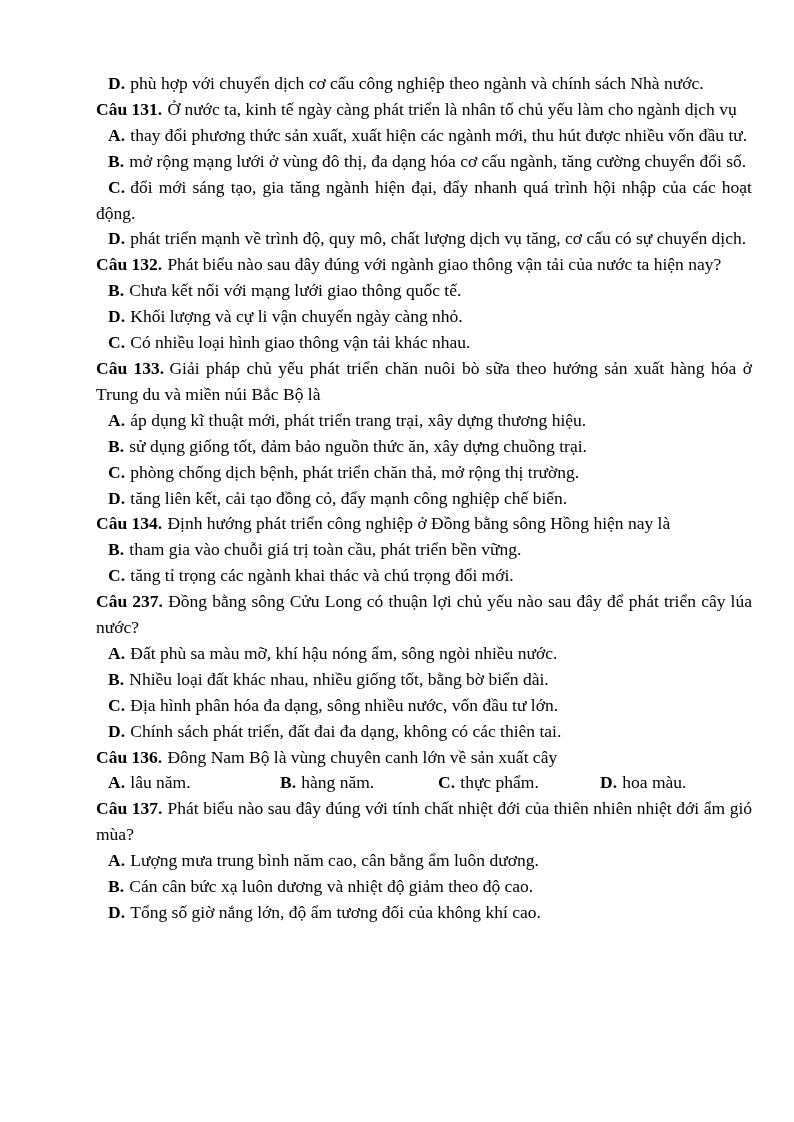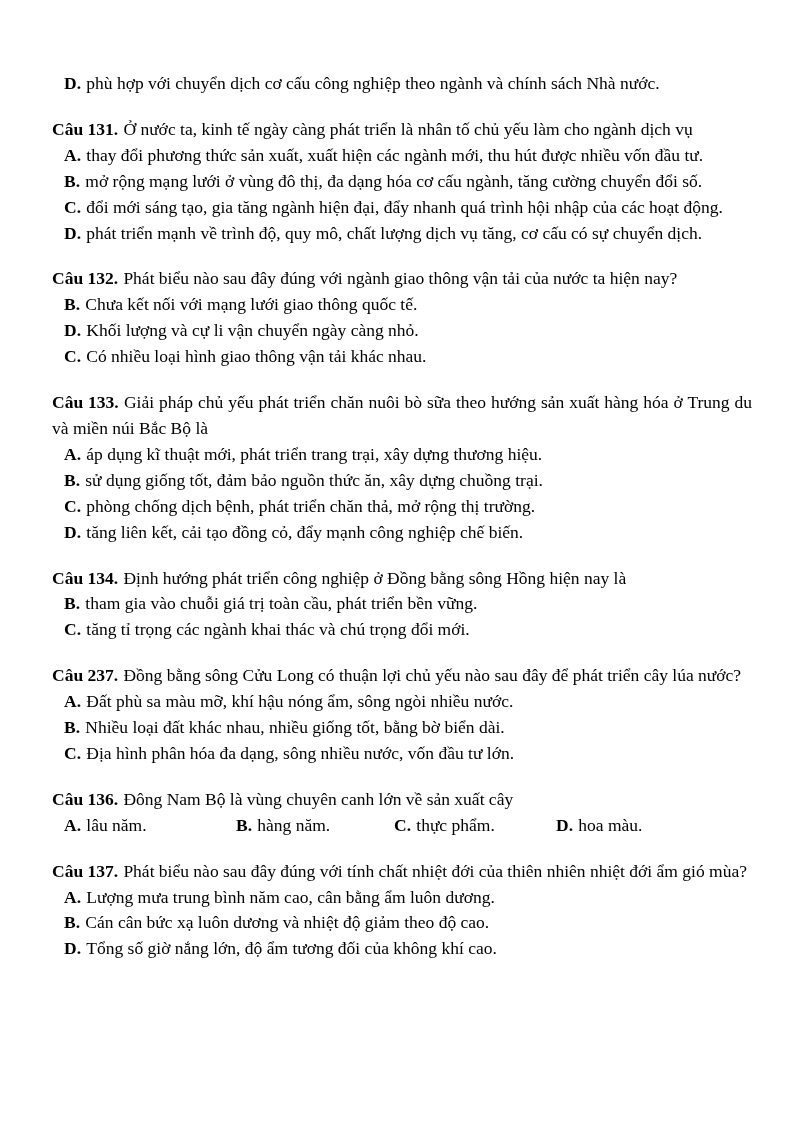--- a/index.html
+++ b/index.html
@@ -13,31 +13,30 @@
     overflow: hidden;
     color: #000000;
     font-family: "Liberation Serif", "DejaVu Serif", serif;
     font-size: 17.5px;
     line-height: 25.9px;
   }
   .page {
     box-sizing: border-box;
     width: 794px;
     height: 1122px;
-    padding: 71px 42px 0 52px;
+    padding: 71px 42px 0 96px;
     background: #ffffff;
   }
   p.para {
     margin: 0;
     padding: 0;
     text-align: justify;
   }
   p.stem {
     text-indent: 0;
-    margin-top: 20px;
   }
   p.option, p.option-row {
     text-indent: 12px;
   }
   .opt-letter {
     font-weight: bold;
     margin-right: 0.30em;
   }
   .opt-cell {
     display: inline-block;
@@ -80,20 +79,21 @@
       <div class="question">
         <p class="para stem"><b class="opt-letter">Câu 134.</b><span class="opt-text">Định hướng phát triển công nghiệp ở Đồng bằng sông Hồng hiện nay là</span></p>
         <p class="para option"><b class="opt-letter">B.</b><span class="opt-text">tham gia vào chuỗi giá trị toàn cầu, phát triển bền vững.</span></p>
         <p class="para option"><b class="opt-letter">C.</b><span class="opt-text">tăng tỉ trọng các ngành khai thác và chú trọng đổi mới.</span></p>
       </div>
       <div class="question">
         <p class="para stem"><b class="opt-letter">Câu 237.</b><span class="opt-text">Đồng bằng sông Cửu Long có thuận lợi chủ yếu nào sau đây để phát triển cây lúa nước?</span></p>
         <p class="para option"><b class="opt-letter">A.</b><span class="opt-text">Đất phù sa màu mỡ, khí hậu nóng ẩm, sông ngòi nhiều nước.</span></p>
         <p class="para option"><b class="opt-letter">B.</b><span class="opt-text">Nhiều loại đất khác nhau, nhiều giống tốt, bằng bờ biển dài.</span></p>
         <p class="para option"><b class="opt-letter">C.</b><span class="opt-text">Địa hình phân hóa đa dạng, sông nhiều nước, vốn đầu tư lớn.</span></p>
+        <p class="para option"><b class="opt-letter">D.</b><span class="opt-text">Chính sách phát triển, đất đai đa dạng, không có các thiên tai.</span></p>
       </div>
       <div class="question">
         <p class="para stem"><b class="opt-letter">Câu 136.</b><span class="opt-text">Đông Nam Bộ là vùng chuyên canh lớn về sản xuất cây</span></p>
         <p class="para option-row"><span class="opt-cell opt-cell-0"><b class="opt-letter">A.</b><span class="opt-text">lâu năm.</span></span><span class="opt-cell opt-cell-1"><b class="opt-letter">B.</b><span class="opt-text">hàng năm.</span></span><span class="opt-cell opt-cell-2"><b class="opt-letter">C.</b><span class="opt-text">thực phẩm.</span></span><span class="opt-cell opt-cell-3"><b class="opt-letter">D.</b><span class="opt-text">hoa màu.</span></span></p>
       </div>
       <div class="question">
         <p class="para stem"><b class="opt-letter">Câu 137.</b><span class="opt-text">Phát biểu nào sau đây đúng với tính chất nhiệt đới của thiên nhiên nhiệt đới ẩm gió mùa?</span></p>
         <p class="para option"><b class="opt-letter">A.</b><span class="opt-text">Lượng mưa trung bình năm cao, cân bằng ẩm luôn dương.</span></p>
         <p class="para option"><b class="opt-letter">B.</b><span class="opt-text">Cán cân bức xạ luôn dương và nhiệt độ giảm theo độ cao.</span></p>
         <p class="para option"><b class="opt-letter">D.</b><span class="opt-text">Tổng số giờ nắng lớn, độ ẩm tương đối của không khí cao.</span></p>

